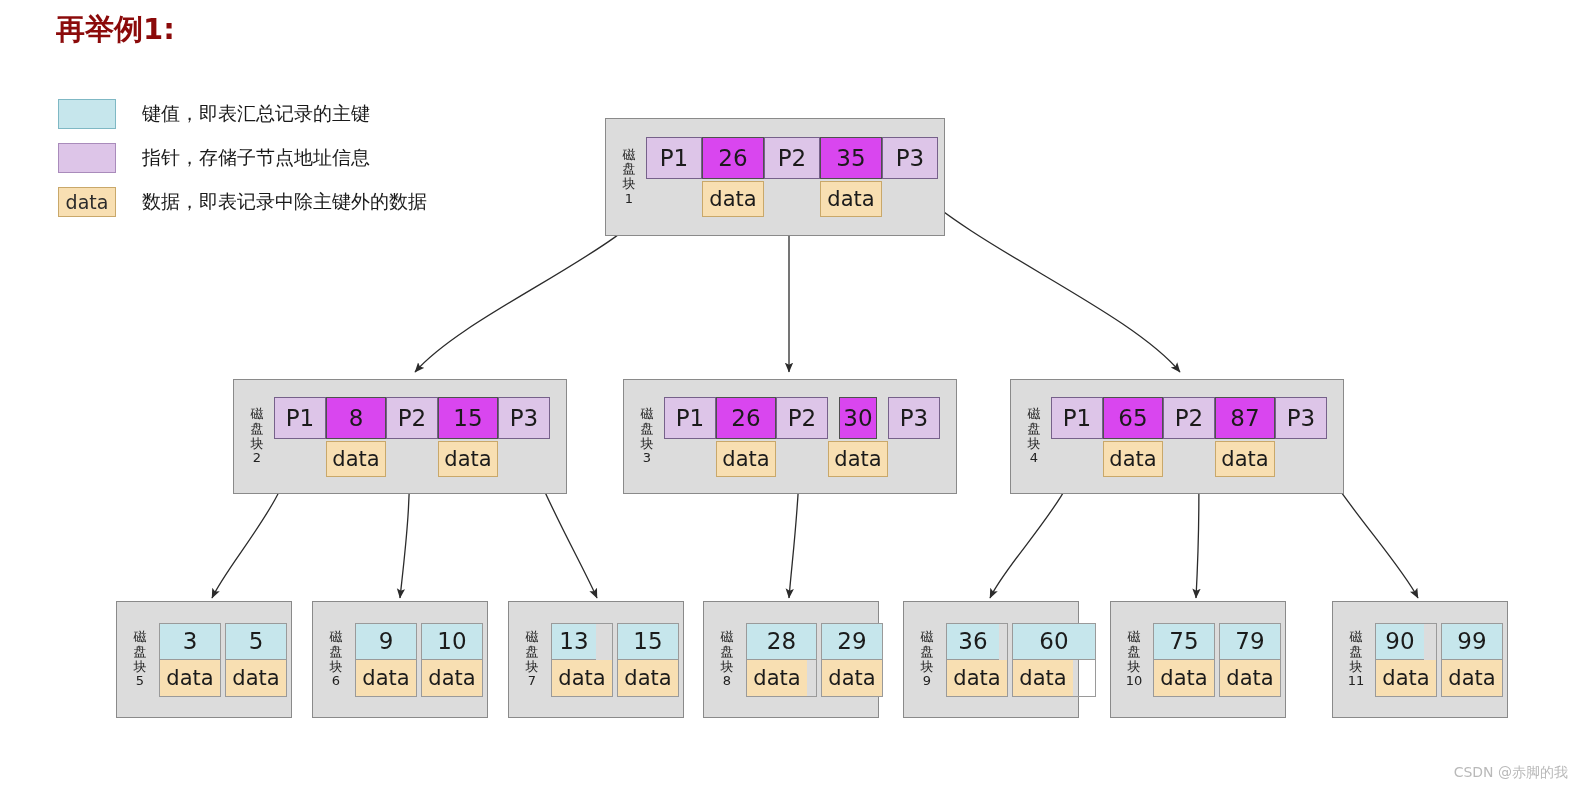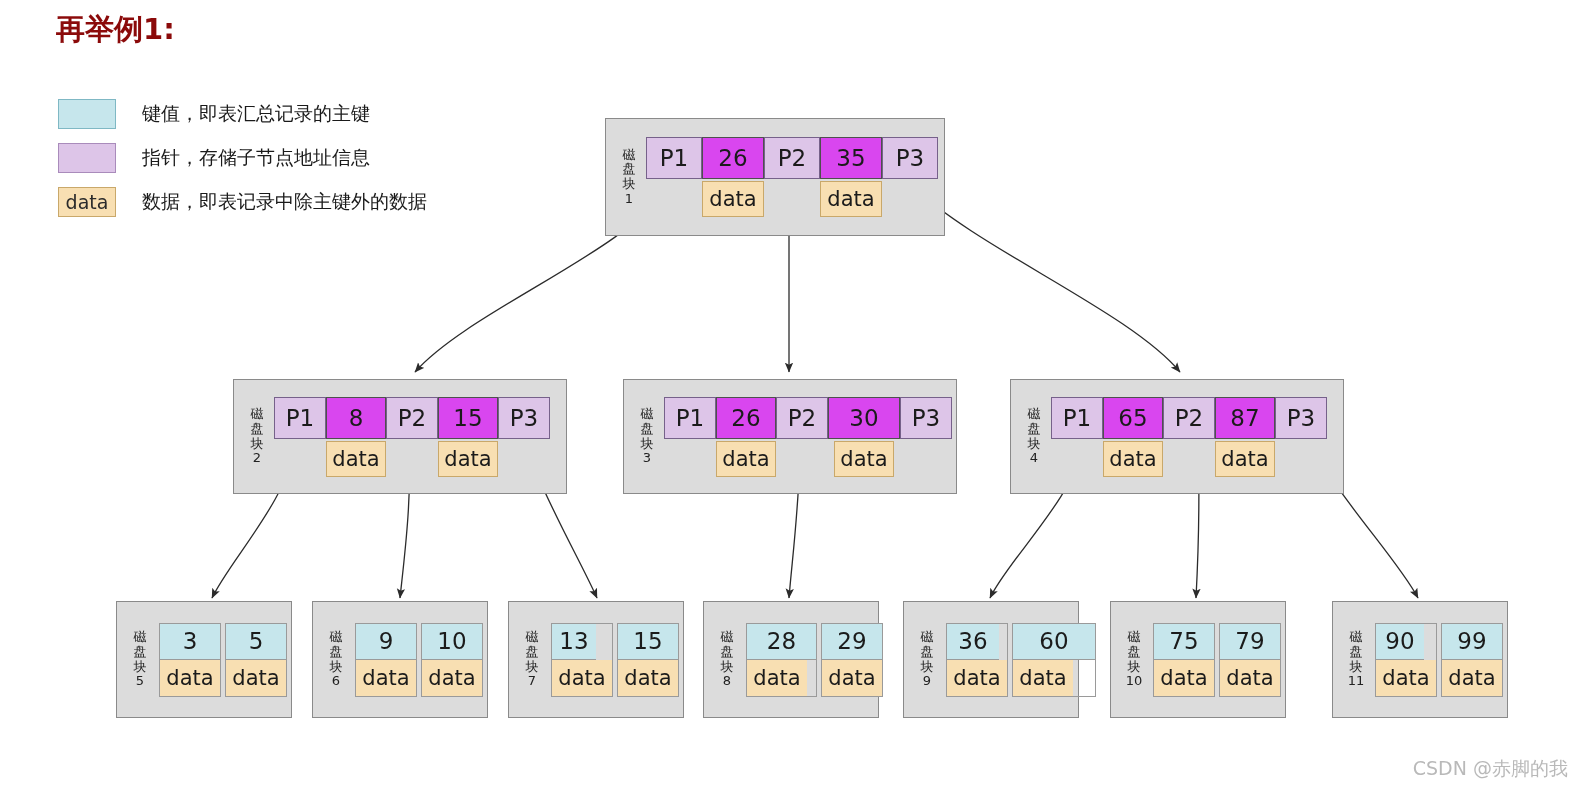--- a/index.html
+++ b/index.html
@@ -139,21 +139,21 @@
     background: #f8dfb2;
     height: 36px;
     display: flex; align-items: center; justify-content: center;
     font-size: 21px; color: #1b1b1b;
   }
 
   
   #watermark {
     position: absolute;
     right: 18px; bottom: 8px;
-    font-size: 19px;
+    font-size: 14px;
     color: #b9b9b9;
     white-space: nowrap;
   }
 </style>
 </head>
 <body>
 
 <div id="page">
 
   <div id="title">再举例1:</div>
@@ -277,21 +277,21 @@
       </div>
       <div class="slot">
         <div class="cell key" style="width:60px;">26</div>
         <div class="cell databox" style="width:60px;">data</div>
       </div>
       <div class="slot">
         <div class="cell ptr" style="width:52px;">P2</div>
         <div class="spacer"></div>
       </div>
       <div class="slot">
-        <div class="cell key" style="width:72px;">30</div>
+        <div class="cell key" style="width:38px;">30</div>
         <div class="cell databox" style="width:60px;">data</div>
       </div>
       <div class="slot">
         <div class="cell ptr" style="width:52px;">P3</div>
         <div class="spacer"></div>
       </div>
     </div>
   </div>
 
   <div class="node" id="node-4" style="left:1010px; top:379px; width:334px; height:115px;">

